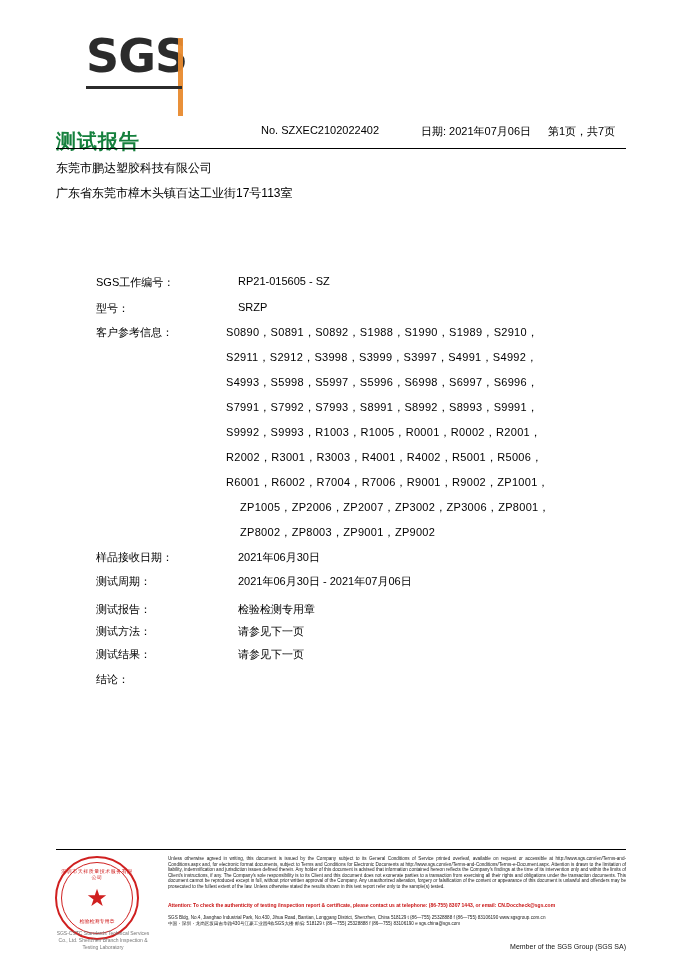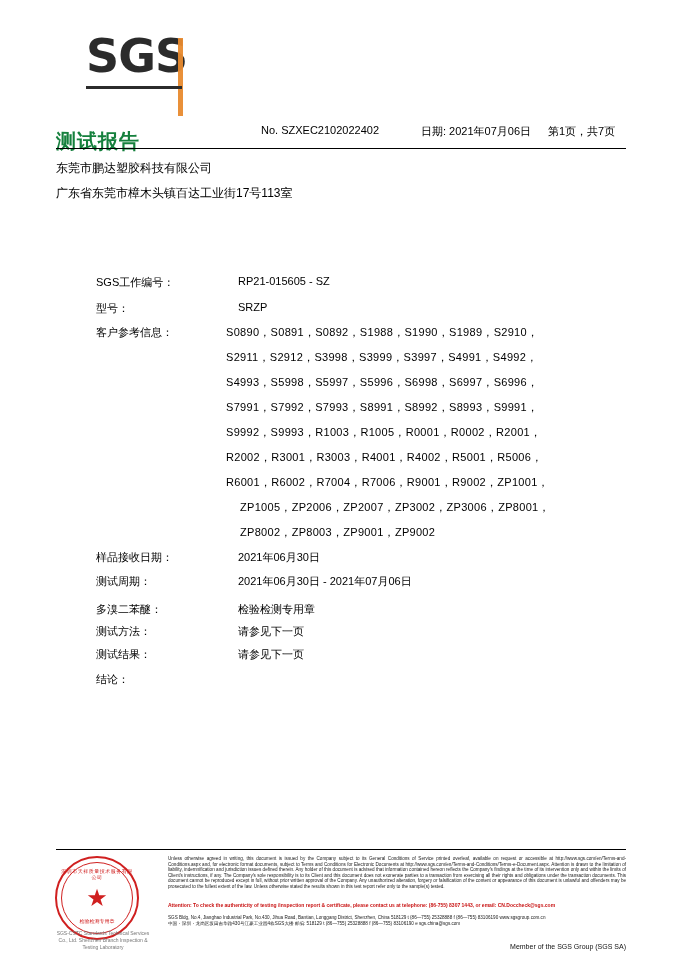--- a/index.html
+++ b/index.html
@@ -320,21 +320,21 @@
   <div class="ref-line" style="top:475px">R6001，R6002，R7004，R7006，R9001，R9002，ZP1001，</div>
   <div class="ref-line indent" style="top:500px">ZP1005，ZP2006，ZP2007，ZP3002，ZP3006，ZP8001，</div>
   <div class="ref-line indent" style="top:525px">ZP8002，ZP8003，ZP9001，ZP9002</div>
 
   <div class="field-label" style="top:550px">样品接收日期：</div>
   <div class="field-value" style="top:550px">2021年06月30日</div>
 
   <div class="field-label" style="top:574px">测试周期：</div>
   <div class="field-value" style="top:574px">2021年06月30日 - 2021年07月06日</div>
 
-  <div class="field-label" style="top:602px">多溴二苯醚：</div>
+  <div class="field-label" style="top:602px">测试报告：</div>
   <div class="field-value" style="top:602px">检验检测专用章</div>
 
   <div class="field-label" style="top:624px">测试方法：</div>
   <div class="field-value" style="top:624px">请参见下一页</div>
 
   <div class="field-label" style="top:647px">测试结果：</div>
   <div class="field-value" style="top:647px">请参见下一页</div>
 
   <div class="field-label" style="top:672px">结论：</div>
 

